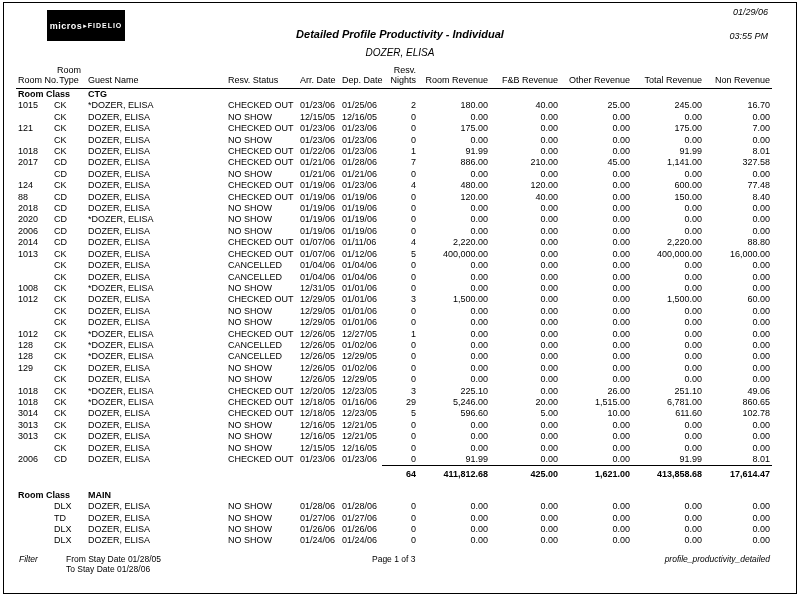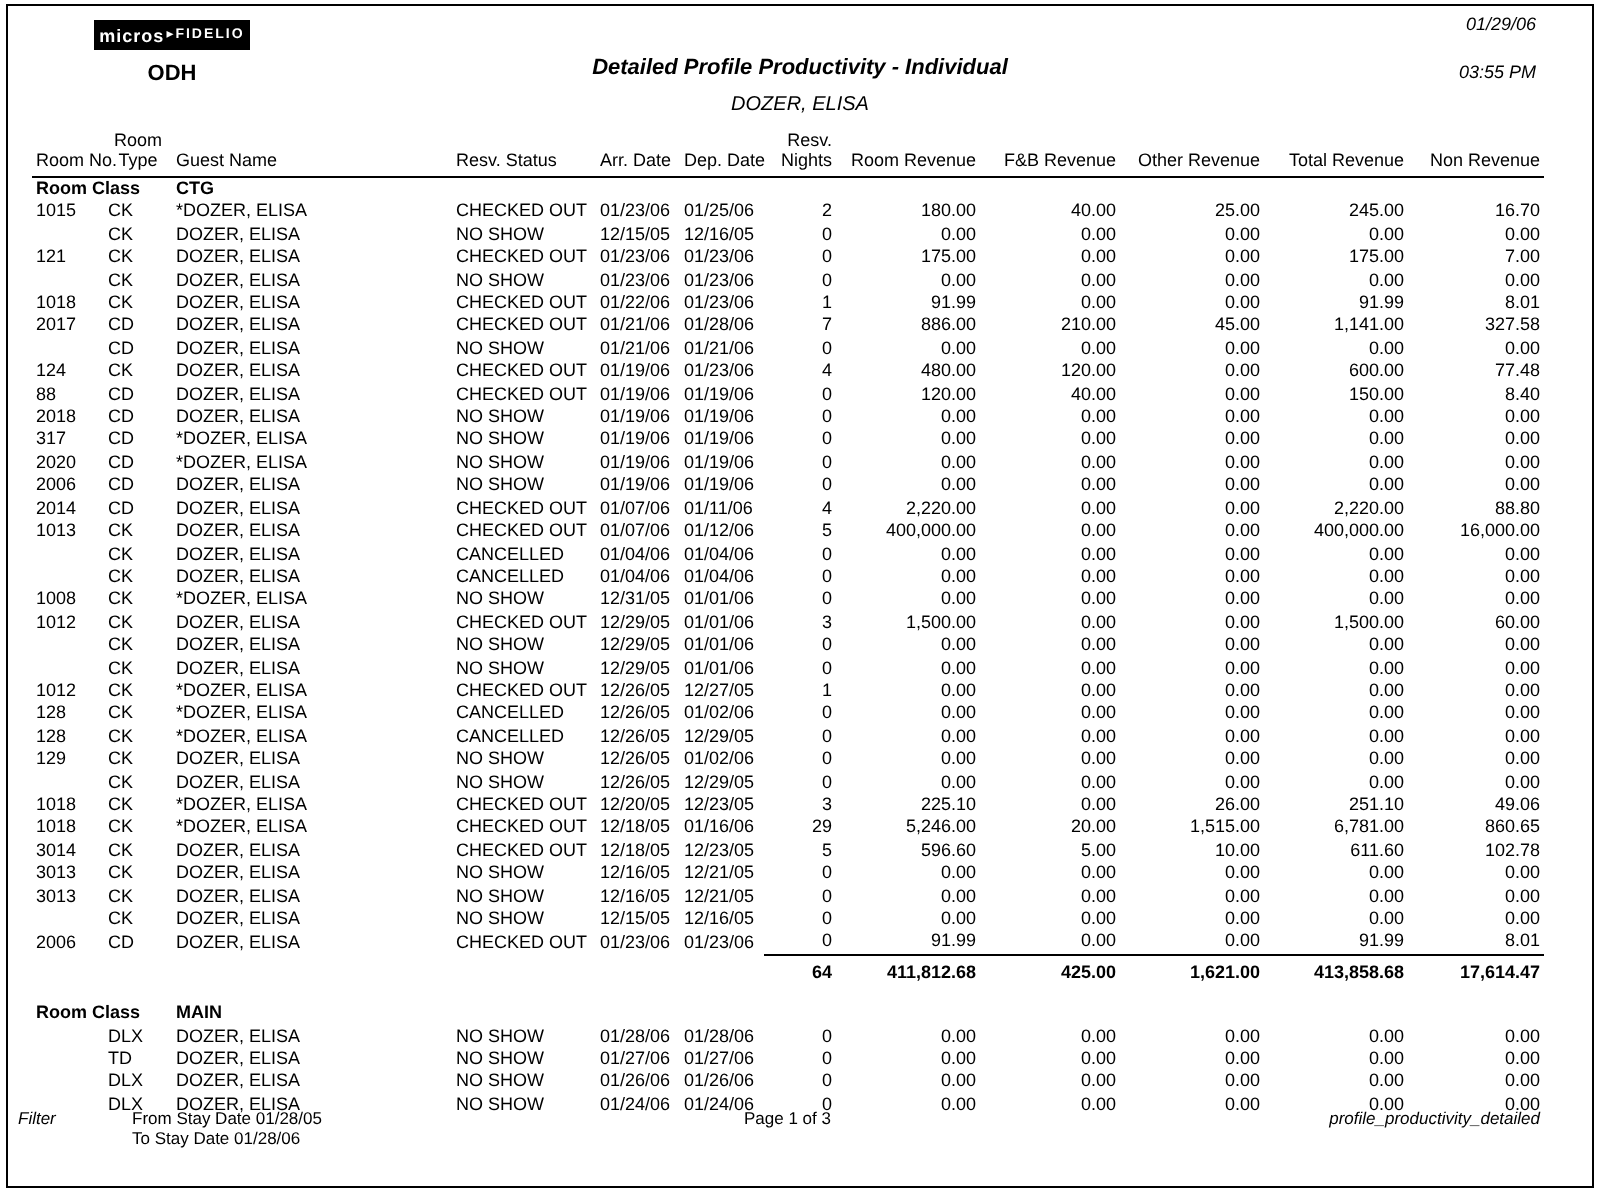--- a/index.html
+++ b/index.html
@@ -1,21 +1,21 @@
 <!DOCTYPE html>
 <html><head>
 <meta charset="utf-8">
 <style>
   html,body{margin:0;padding:0;background:#fff;}
   body{width:802px;height:602px;position:relative;font-family:"Liberation Sans","DejaVu Sans",sans-serif;color:#000;}
   .page{position:absolute;left:3px;top:2px;width:792px;height:590px;border:1px solid #000;background:#fff;overflow:hidden;}
 
   
   .hdr{position:relative;height:58px;}
-  .logo{position:absolute;left:43px;top:7px;width:78px;height:15px;background:#000;color:#fff;
+  .logo{position:absolute;left:43px;top:7px;width:78px;height:31px;background:#000;color:#fff;
         display:flex;align-items:center;justify-content:center;gap:1px;}
   .logo .micros{font-size:9px;font-weight:bold;letter-spacing:.5px;}
   .logo .arrow{font-size:7px;line-height:1;}
   .logo .fidelio{font-size:7px;font-weight:bold;letter-spacing:1px;}
   .prop-code{position:absolute;left:43px;top:28px;width:78px;text-align:center;font-weight:bold;font-size:11px;}
   .titles{position:absolute;left:0;right:0;top:0;text-align:center;}
   .t1{font-style:italic;font-size:11px;margin-top:5px;}
   .t2{font-style:italic;font-weight:bold;font-size:11px;margin-top:25px;}
   .t3{font-style:italic;font-size:10px;margin-top:7px;}
   .stamp{position:absolute;right:28px;top:0;text-align:right;font-style:italic;font-size:9px;}
@@ -32,21 +32,21 @@
   thead th.c1 div{text-align:center;}
   thead th.r,td.r{text-align:right;}
   tbody td{height:11.4px;line-height:11.4px;}
   td.bold,tr.classrow td{font-weight:bold;}
   tr.totals td{font-weight:bold;padding-top:3px;padding-bottom:2px;}
   tr.totals td.lined{border-top:1px solid #000;}
   tr.spacer td{height:7px;border:none;}
 
   
   .footer{position:absolute;left:0;right:0;top:551px;font-size:8.5px;}
-  .f-label{position:absolute;left:5px;font-style:italic;text-align:center;}
+  .f-label{position:absolute;left:15px;font-style:italic;text-align:center;}
   .f-dates{position:absolute;left:62px;line-height:10px;}
   .f-page{position:absolute;left:368px;}
   .f-file{position:absolute;right:26px;font-style:italic;}
 </style>
 </head>
 <body>
 
 <div class="page">
 
   <div class="hdr">
@@ -263,34 +263,20 @@
           <td class="c4">01/19/06</td>
           <td class="c5">01/19/06</td>
           <td class="c6 r">0</td>
           <td class="c7 r">0.00</td>
           <td class="c8 r">0.00</td>
           <td class="c9 r">0.00</td>
           <td class="c10 r">0.00</td>
           <td class="c11 r">0.00</td>
         </tr>
         <tr>
-          <td class="c0">317</td>
-          <td class="c1">CD</td>
-          <td class="c2">*DOZER, ELISA</td>
-          <td class="c3">NO SHOW</td>
-          <td class="c4">01/19/06</td>
-          <td class="c5">01/19/06</td>
-          <td class="c6 r">0</td>
-          <td class="c7 r">0.00</td>
-          <td class="c8 r">0.00</td>
-          <td class="c9 r">0.00</td>
-          <td class="c10 r">0.00</td>
-          <td class="c11 r">0.00</td>
-        </tr>
-        <tr>
           <td class="c0">2020</td>
           <td class="c1">CD</td>
           <td class="c2">*DOZER, ELISA</td>
           <td class="c3">NO SHOW</td>
           <td class="c4">01/19/06</td>
           <td class="c5">01/19/06</td>
           <td class="c6 r">0</td>
           <td class="c7 r">0.00</td>
           <td class="c8 r">0.00</td>
           <td class="c9 r">0.00</td>

